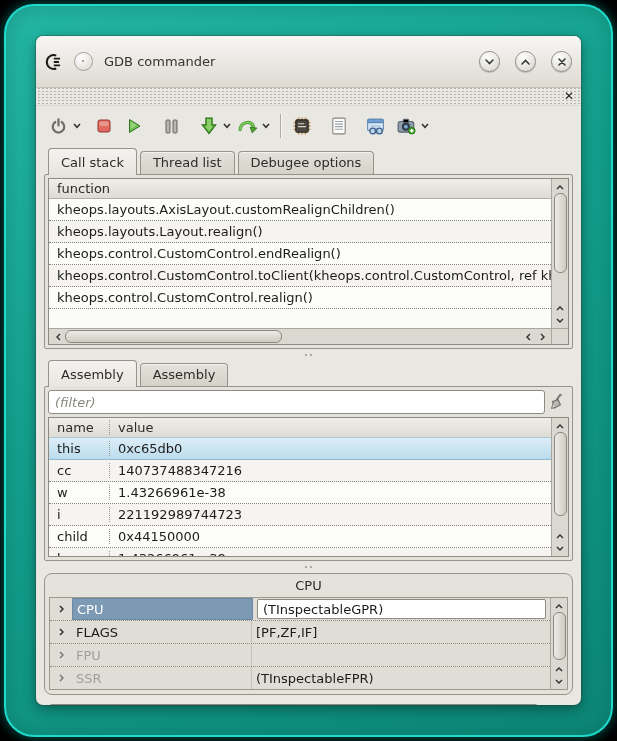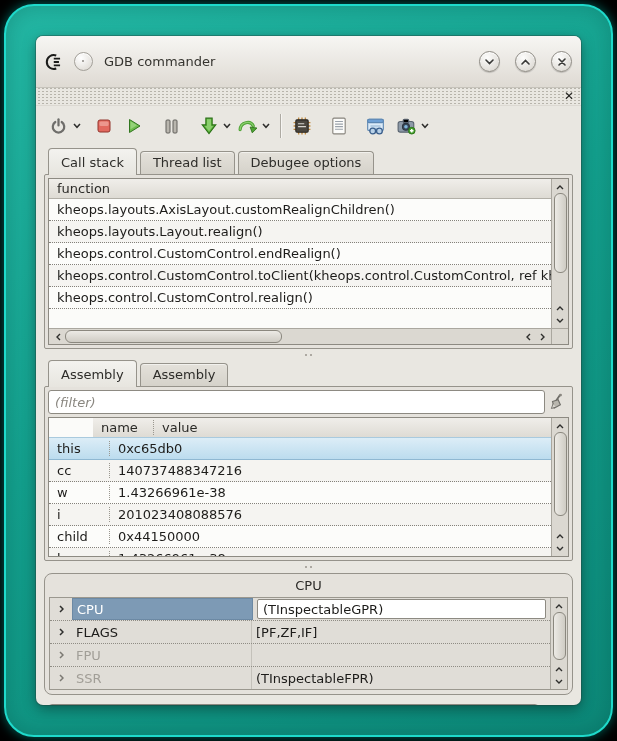--- a/index.html
+++ b/index.html
@@ -88,21 +88,21 @@
     border-bottom:1px solid #b2afa7;font-size:13px;color:#2b2a27;
     padding:2px 8px;display:flex;
   }
   .trow{
     flex:0 0 auto;font-size:13px;color:#1d1c1a;padding:3px 8px;
     border-bottom:1px dotted #84817a;background:#fcfcfa;white-space:nowrap;overflow:hidden;
     display:flex;align-items:center;
   }
   .trow:nth-child(odd){background:#f5f4f1;}
   
-  .vhead{padding:2px 0;margin-left:44px;}
+  .vhead{padding:2px 0;}
   .vhead .hc1{width:52px;padding-left:8px;border-right:1px dotted #9a978f;}
   .vhead .hc2{padding-left:8px;}
   .vrow{padding:3px 0;align-items:flex-end;}
   .vrow .c1{width:52px;padding-left:8px;flex:0 0 auto;border-right:1px dotted #9a978f;overflow:hidden;}
   .vrow .c2{padding-left:8px;flex:1 1 auto;overflow:hidden;}
   .vrow.selected{
     background:linear-gradient(#dcedf7,#bcdcee);
     border-top:1px solid #a9cade;border-bottom:1px solid #8fb8d2;
     margin-top:-1px;
   }
@@ -410,21 +410,21 @@
           <div class="trow vrow">
             <span class="c1">cc</span>
             <span class="c2">140737488347216</span>
           </div>
           <div class="trow vrow">
             <span class="c1">w</span>
             <span class="c2">1.43266961e-38</span>
           </div>
           <div class="trow vrow">
             <span class="c1">i</span>
-            <span class="c2">201023408088576</span>
+            <span class="c2">221192989744723</span>
           </div>
           <div class="trow vrow">
             <span class="c1">child</span>
             <span class="c2">0x44150000</span>
           </div>
           <div class="trow vrow">
             <span class="c1">h</span>
             <span class="c2">1.43266961e-38</span>
           </div>
         </div>

